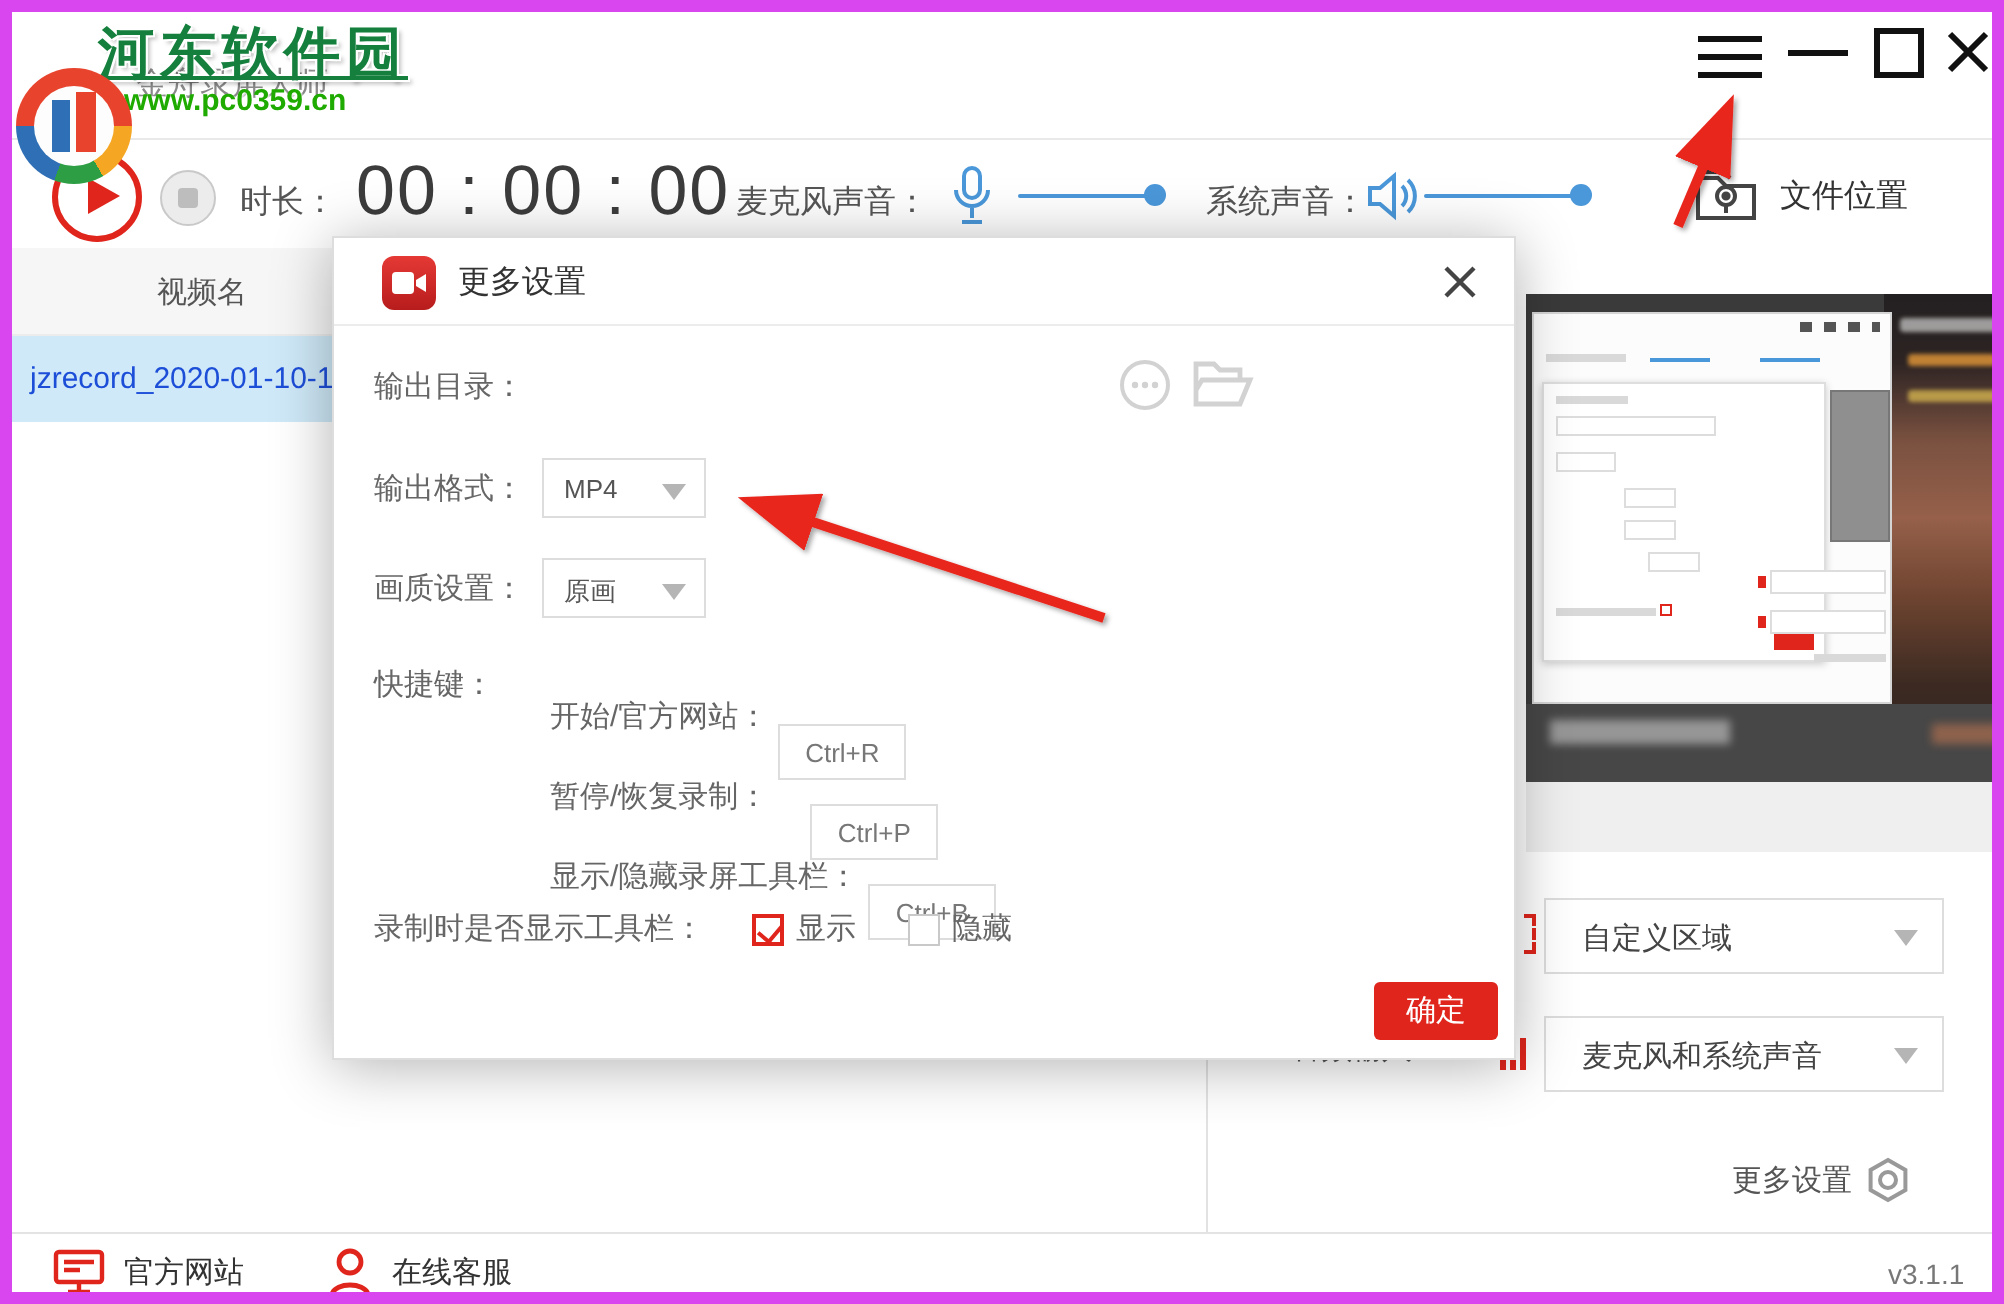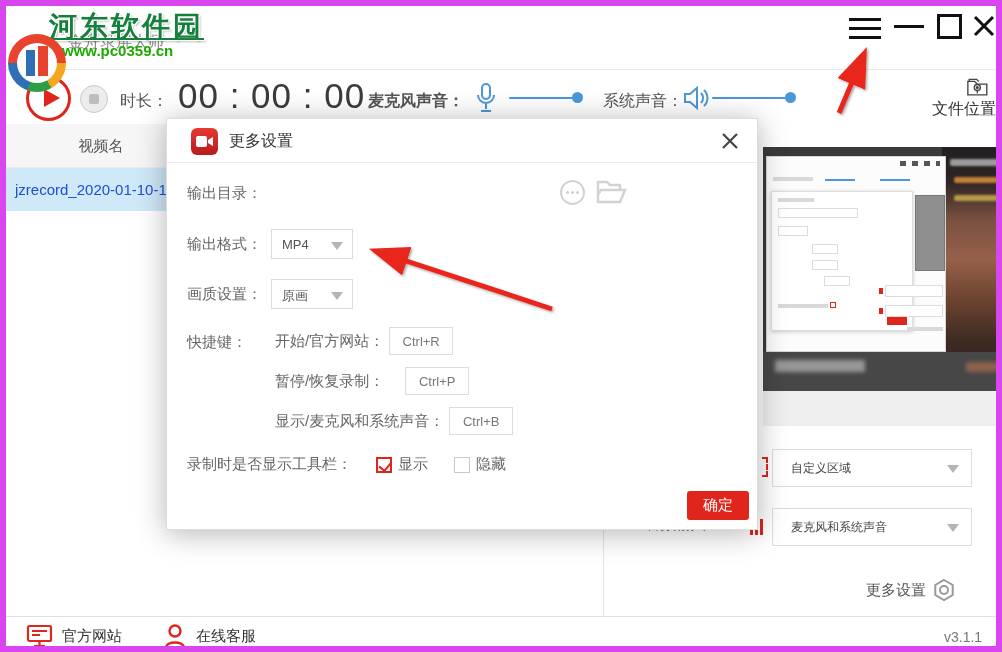--- a/index.html
+++ b/index.html
@@ -30,21 +30,21 @@
   
   .play-btn{left:20px;top:70px;width:45px;height:45px;border:3px solid var(--accent-red,#e0251c);border-radius:50%;background:#fff;cursor:pointer;}
   .play-btn .tri{position:absolute;left:15px;top:10px;width:0;height:0;border-left:16px solid var(--accent-red,#e0251c);
      border-top:9.5px solid transparent;border-bottom:9.5px solid transparent;}
   .stop-btn{left:74px;top:79px;width:28px;height:28px;border:1px solid #c9c9c9;border-radius:50%;background:#ececec;cursor:pointer;}
   .stop-btn .sq{position:absolute;left:8px;top:8px;width:10px;height:10px;background:#bdbdbd;border-radius:2px;}
   .tb-label{font-size:16px;color:#555;}
   .timer{left:172px;top:70px;font-size:35px;color:#3c3c3c;letter-spacing:1px;}
   .slider-line{height:2px;background:var(--slider-blue,#4a97d9);border-radius:1px;}
   .slider-knob{width:11px;height:11px;border-radius:50%;background:var(--slider-blue,#4a97d9);cursor:pointer;}
-  .fileloc{left:840px;top:70px;width:150px;height:44px;display:flex;align-items:flex-end;cursor:pointer;flex-direction:column;}
+  .fileloc{left:840px;top:70px;width:150px;height:44px;display:flex;align-items:center;cursor:pointer;}
   .fileloc span{font-size:16px;color:#333;margin-left:8px;}
 
   
   .list-header{left:0;top:118px;width:597px;height:44px;background:#f6f6f6;border-bottom:1px solid #ececec;z-index:1;}
   .list-header span{position:absolute;left:0;top:13px;width:190px;text-align:center;font-size:15px;color:#555;}
   .list-row{left:0;top:162px;width:597px;height:43px;background:var(--selected-blue,#cfe9f8);z-index:1;cursor:pointer;}
   .list-row span{position:absolute;left:9px;top:13px;font-size:15px;color:#1d4ed8;}
   .vdivider{left:597px;top:118px;width:1px;height:492px;background:#e2e2e2;}
 
   
@@ -64,21 +64,21 @@
   .thumb .mw-ok{position:absolute;right:5px;bottom:5px;width:20px;height:10px;background:#e0251c;}
   .thumb .mw-check{position:absolute;left:58px;bottom:22px;width:6px;height:6px;border:1px solid #e0251c;}
   .thumb .mw-thumb{position:absolute;left:148px;top:38px;width:30px;height:76px;background:#8f8f8f;border:1px solid #777;}
   .thumb .mw-drop{position:absolute;left:118px;width:58px;height:12px;border:1px solid #ddd;background:#fff;}
   .thumb .mw-red{position:absolute;width:4px;height:6px;background:#e0251c;}
   .thumb .band{position:absolute;left:0;top:205px;width:245px;height:39px;background:#474747;}
   .thumb .band .blob1{position:absolute;left:12px;top:8px;width:90px;height:12px;background:rgba(230,230,230,.5);filter:blur(2px);}
   .thumb .band .blob2{position:absolute;right:8px;top:10px;width:34px;height:10px;background:rgba(200,120,80,.55);filter:blur(2px);}
   .gray-strip{left:757px;top:385px;width:245px;height:35px;background:#efefef;z-index:1;}
   .rp-drop{width:200px;height:38px;border:1px solid #ddd;background:#fff;z-index:2;cursor:pointer;}
-  .rp-drop span{position:absolute;left:18px;top:10px;font-size:12px;color:#444;}
+  .rp-drop span{position:absolute;left:18px;top:10px;font-size:15px;color:#444;}
   .chev{position:absolute;width:0;height:0;border-left:6px solid transparent;border-right:6px solid transparent;border-top:8px solid #b5b5b5;}
   .area-icon{left:746px;top:451px;width:16px;height:20px;border:2px dashed var(--accent-red,#e0251c);z-index:1;}
   .audio-icon{left:744px;top:511px;width:16px;height:18px;z-index:1;}
   .audio-icon i{position:absolute;bottom:0;width:3px;background:var(--accent-red,#e0251c);}
   .audio-label{left:640px;top:509px;font-size:15px;color:#555;z-index:1;}
   .more-settings{left:860px;top:572px;display:flex;align-items:center;z-index:2;cursor:pointer;}
   .more-settings span{font-size:15px;color:#555;margin-right:6px;}
 
   
   .dialog{left:160px;top:112px;width:592px;height:412px;background:#fff;z-index:10;
@@ -90,21 +90,21 @@
   .dlg-close{position:absolute;right:16px;top:11px;width:22px;height:22px;cursor:pointer;}
   .dlg-label{position:absolute;font-size:15px;color:#666;}
   .dir-input{position:absolute;left:104px;top:58px;width:277px;height:30px;border:1px solid #ddd;background:#fff;
      font-size:13px;color:#666;padding:0 8px;font-family:inherit;}
   .icon-btn{position:absolute;cursor:pointer;}
   .dd{position:absolute;width:82px;height:30px;border:1px solid #ddd;background:#fff;cursor:pointer;}
   .dd span{position:absolute;left:10px;top:7px;font-size:13px;color:#555;}
   .hk-row{position:absolute;left:108px;display:flex;align-items:center;}
   .hk-row .hk-label{font-size:15px;color:#666;}
   .keybox{width:64px;height:28px;border:1px solid #ddd;margin-left:5px;display:flex;align-items:center;justify-content:center;
-     font-size:13px;color:#777;cursor:pointer;}
+     font-size:13px;color:#777;cursor:pointer;margin-top:35px;}
   .cb-row{position:absolute;left:20px;top:336px;display:flex;align-items:center;}
   .cb{width:16px;height:16px;border:1px solid #c9c9c9;position:relative;margin-right:6px;cursor:pointer;background:#fff;}
   .cb.checked{border:2px solid var(--accent-red,#e0251c);}
   .cb.checked::after{content:"";position:absolute;left:3px;top:1px;width:6px;height:9px;
      border-right:2px solid var(--accent-red,#e0251c);border-bottom:2px solid var(--accent-red,#e0251c);transform:rotate(40deg);}
   .cb-text{font-size:15px;color:#666;margin-right:26px;}
   .ok-btn{position:absolute;left:520px;top:372px;width:62px;height:29px;background:var(--accent-red,#e0251c);
      color:#fff;font-size:15px;border:none;border-radius:3px;cursor:pointer;font-family:inherit;}
 
   
@@ -144,21 +144,21 @@
   <div class="abs header-line"></div>
 
   <div class="abs play-btn">
       <div class="tri"></div>
     </div>
   <div class="abs stop-btn">
       <div class="sq"></div>
     </div>
   <div class="abs tb-label" style="left:114px;top:85px;text-align:right;">时长：</div>
   <div class="abs timer">00 : 00 : 00</div>
-  <div class="abs tb-label" style="left:362px;top:85px;font-weight:bold;">麦克风声音：</div>
+  <div class="abs tb-label" style="left:362px;top:85px;">麦克风声音：</div>
   <div class="abs" style="left:468px;top:76px;">
     <svg width="24" height="32" viewBox="0 0 24 32">
         <g stroke="#4a97d9" stroke-width="2" fill="none">
       <rect x="8" y="2" width="8" height="15" rx="4"></rect>
           <path d="M4 13 a8 8 0 0 0 16 0"></path>
           <path d="M12 22 v5 M7 29 h10"></path>
         </g>
       </svg>
   </div>
   <div class="abs slider-line" style="left:503px;top:91px;width:68px;"></div>
@@ -307,21 +307,21 @@
     <div class="dlg-label" style="left:20px;top:214px;">快捷键：</div>
     <div class="hk-row" style="top:208px;">
       <span class="hk-label">开始/官方网站：</span>
       <div class="keybox">Ctrl+R</div>
     </div>
     <div class="hk-row" style="top:248px;gap:16px;">
       <span class="hk-label">暂停/恢复录制：</span>
       <div class="keybox">Ctrl+P</div>
     </div>
     <div class="hk-row" style="top:288px;">
-      <span class="hk-label">显示/麦克风和系统声音：</span>
+      <span class="hk-label">显示/隐藏录屏工具栏：</span>
       <div class="keybox">Ctrl+B</div>
     </div>
 
     <div class="cb-row">
       <span class="dlg-label" style="position:static;">录制时是否显示工具栏：</span>
       <span style="width:24px;"></span>
       <div class="cb checked"></div>
       <span class="cb-text">显示</span>
       <div class="cb"></div>
       <span class="cb-text">隐藏</span>

